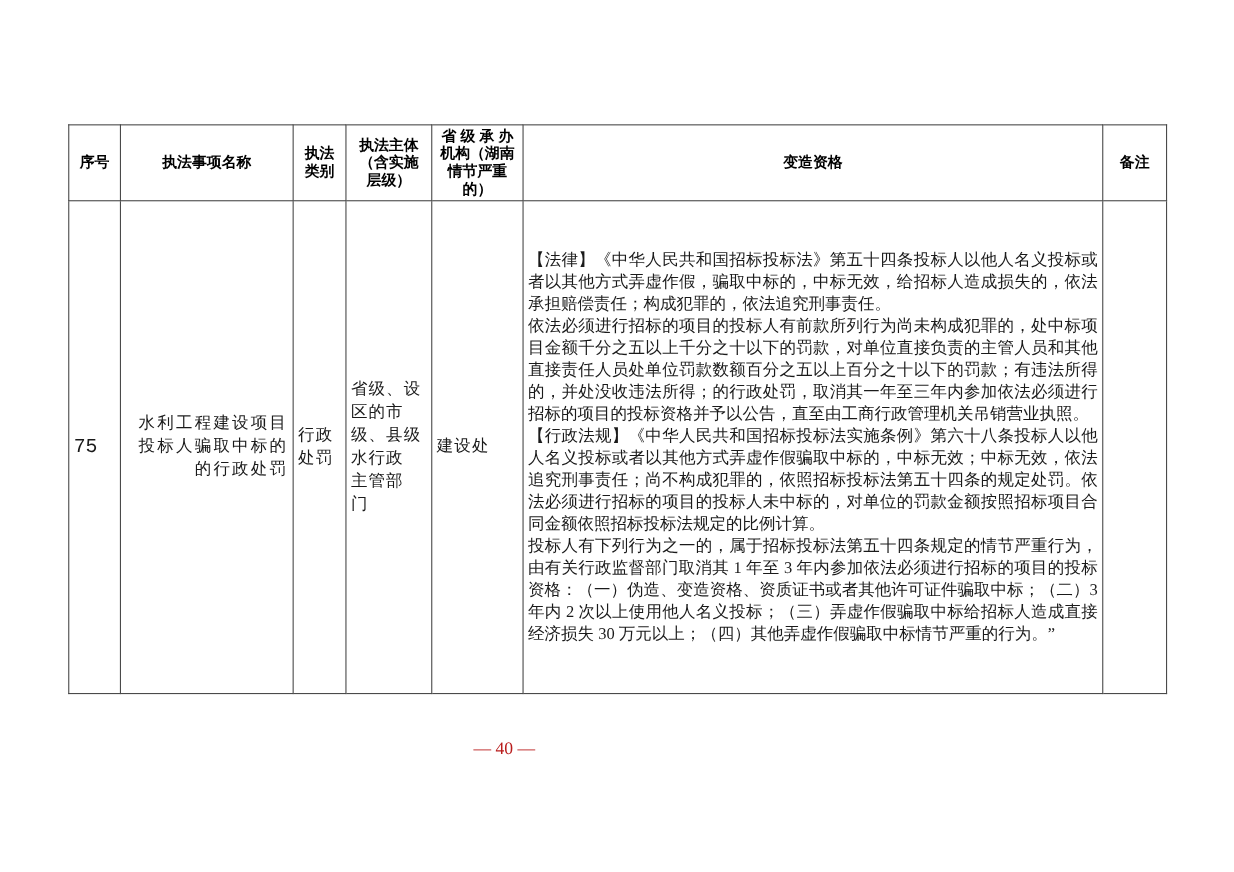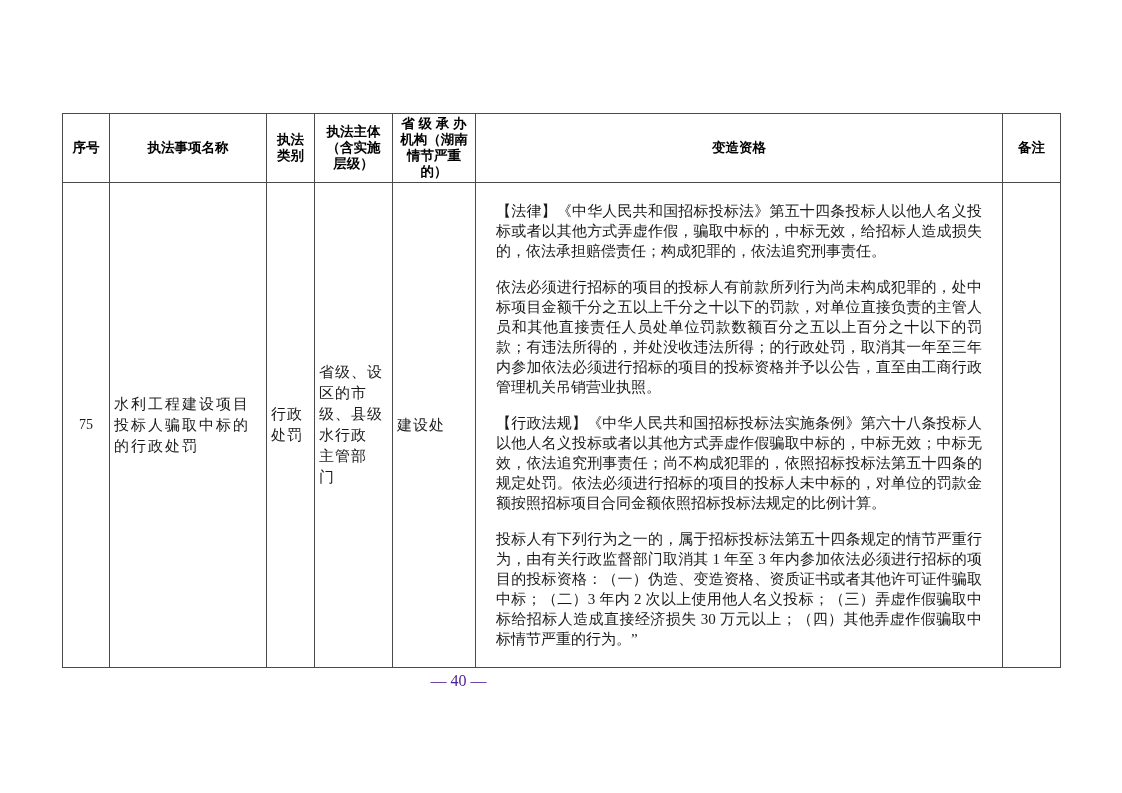--- a/index.html
+++ b/index.html
@@ -33,58 +33,58 @@
   th.hdr {
     font-family: "Liberation Sans", "DejaVu Sans", sans-serif;
     font-weight: bold;
     font-size: 13.5px;
     line-height: 16px;
     text-align: center;
     white-space: pre-line;
     color: #000000;
   }
   td.c-seq {
-    text-align: center;
-    font-size: 14px;
+    font-size: 18px;
+    font-family: Liberation Mono, monospace;
   }
   td.c-item {
     font-size: 15px;
     line-height: 21px;
     letter-spacing: 2px;
     white-space: pre-line;
-    text-align: left;
+    text-align: right;
     padding: 2px 7px;
   }
   td.c-cat, td.c-subj, td.c-agency {
     text-align: left;
     font-size: 15px;
     line-height: 21px;
     white-space: pre-line;
     letter-spacing: 1px;
   }
   td.c-basis {
     padding: 4px 8px;
     vertical-align: middle;
   }
   td.c-basis .basis-text p {
-    margin: 16px;
+    margin: 0;
     font-size: 15px;
     line-height: 20px;
     text-align: justify;
     text-justify: inter-character;
   }
   td.c-remark { }
   .page-number {
     position: absolute;
     top: 672px;
     left: 0;
     width: 917px;
     text-align: center;
     font-size: 16px;
-    color: #4c1d95;
+    color: #b91c1c;
     font-family: "Liberation Serif", "DejaVu Serif", serif;
   }
 </style>
 </head>
 <body>
 
 <div class="page">
 
   <table class="law-table">
     <colgroup>

